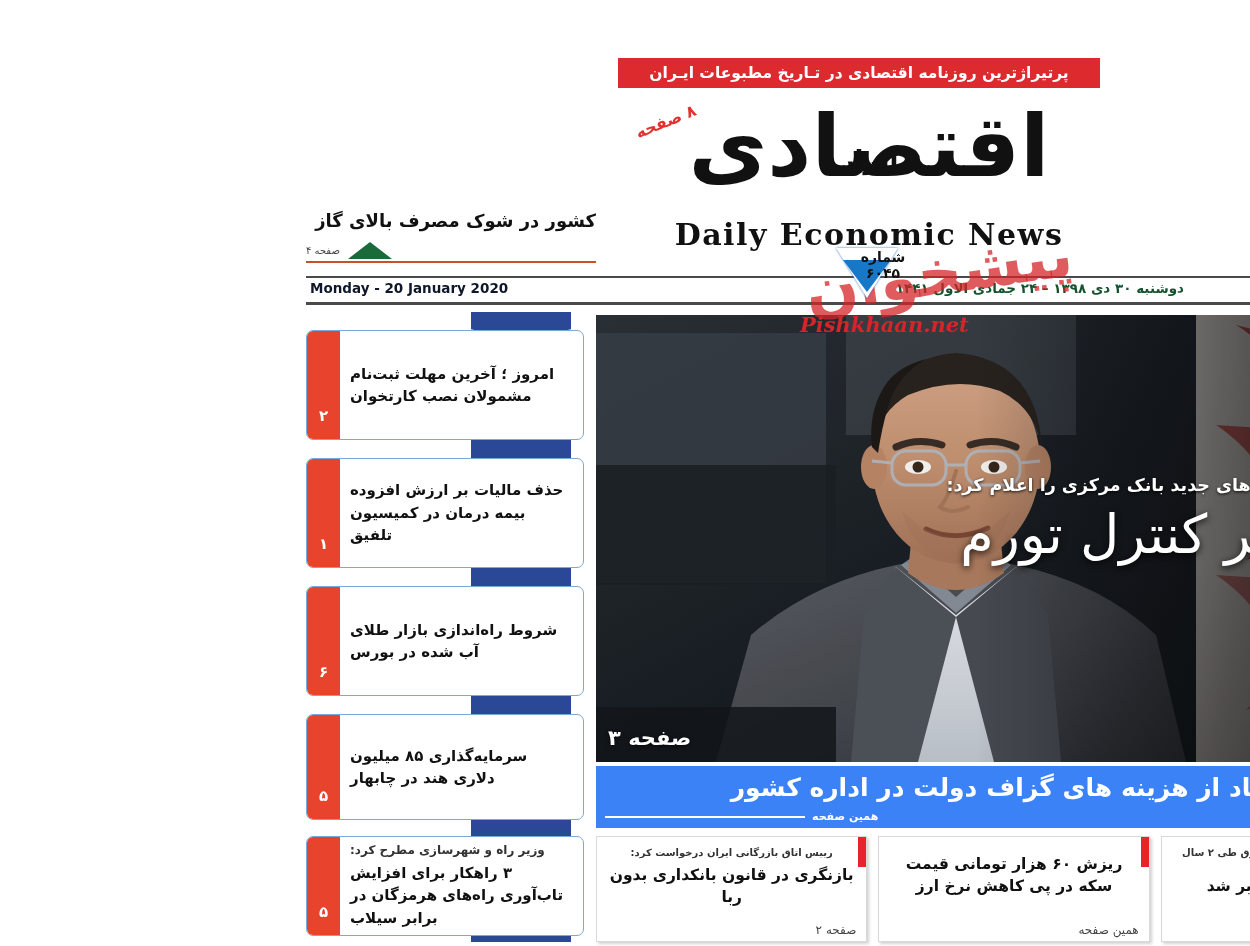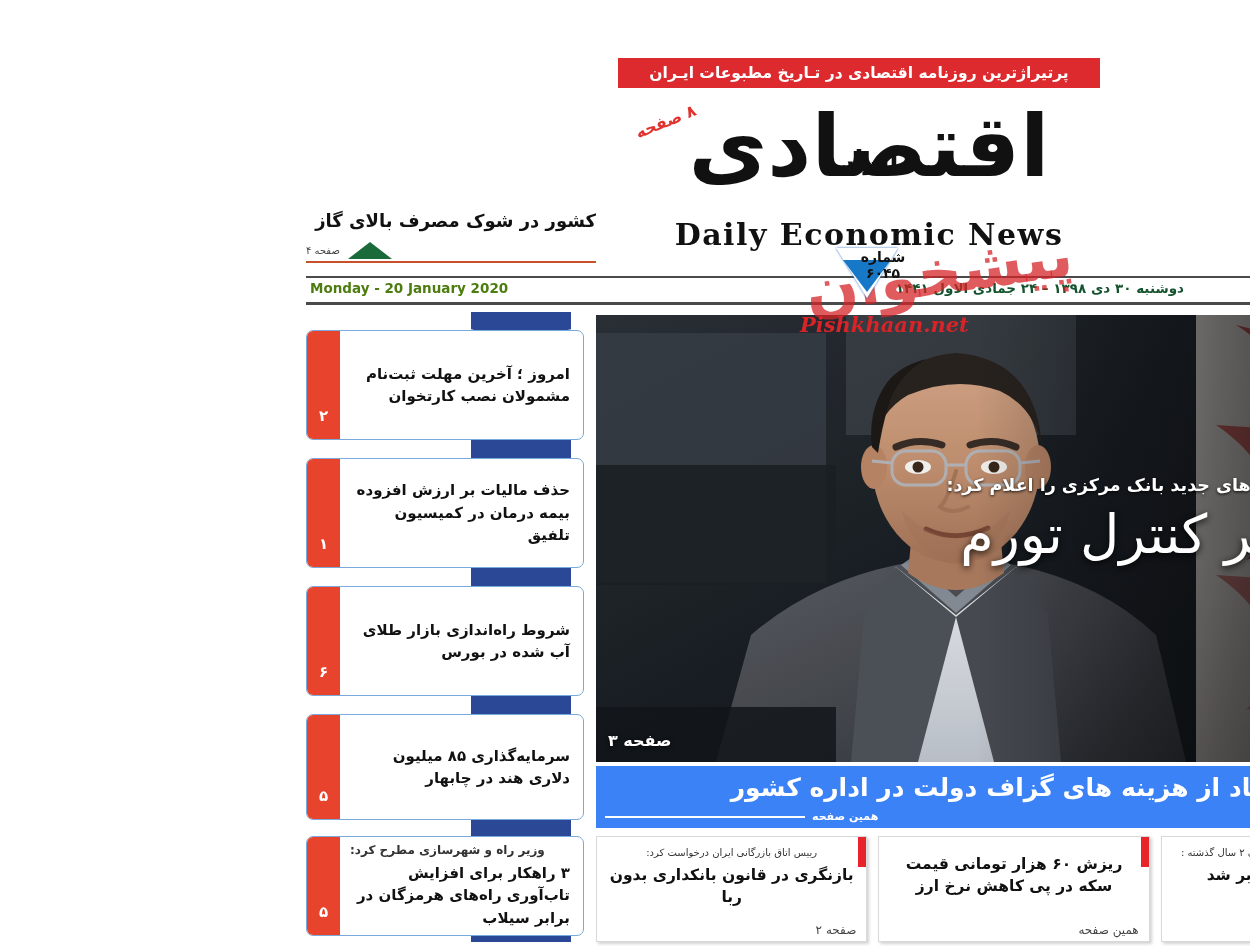--- a/index.html
+++ b/index.html
@@ -156,21 +156,21 @@
     width: 1126px;
     height: 3px;
     background: #4a4a4a;
   }
   .date-en {
     position: absolute;
     left: 66px;
     top: 280px;
     font-size: 13.5px;
     font-weight: bold;
-    color: #4d7c0f;
+    color: #0f172a;
     direction: ltr;
   }
   .date-fa {
     position: absolute;
     right: 66px;
     top: 280px;
     font-size: 13.5px;
     font-weight: bold;
     color: #14532d;
     direction: rtl;
@@ -290,21 +290,21 @@
     text-align: left;
     margin-bottom: 5px;
     direction: rtl;
     font-weight: bold;
   }
   .card-title {
     font-size: 15px;
     font-weight: bold;
     color: #111;
     line-height: 1.5;
-    text-align: right;
+    text-align: left;
     direction: rtl;
   }
   .card-tab {
     width: 33px;
     background: #E8432C;
     color: #fff;
     display: flex;
     align-items: flex-end;
     justify-content: center;
     padding-bottom: 14px;
@@ -349,21 +349,21 @@
     line-height: 1.18;
     text-shadow: 0 2px 7px rgba(0,0,0,.85);
     z-index: 4;
     white-space: nowrap;
   }
   .hero-page-badge {
     position: absolute;
     left: 12px;
     bottom: 12px;
     color: #ffffff;
-    font-size: 16px;
+    font-size: 21px;
     font-weight: bold;
     direction: rtl;
     z-index: 4;
     text-shadow: 0 1px 4px rgba(0,0,0,.85);
   }
 
   
   .red-band {
     position: absolute;
     left: 352px;
@@ -432,20 +432,21 @@
     width: 8px;
     height: 30px;
     background: #E8232A;
   }
   .bbox-kicker {
     font-size: 10px;
     color: #333;
     text-align: center;
     margin-bottom: 6px;
     direction: rtl;
+    font-weight: bold;
   }
   .bbox-title {
     font-size: 15.5px;
     font-weight: bold;
     color: #111;
     text-align: center;
     line-height: 1.45;
     direction: rtl;
   }
   .bbox-page {

